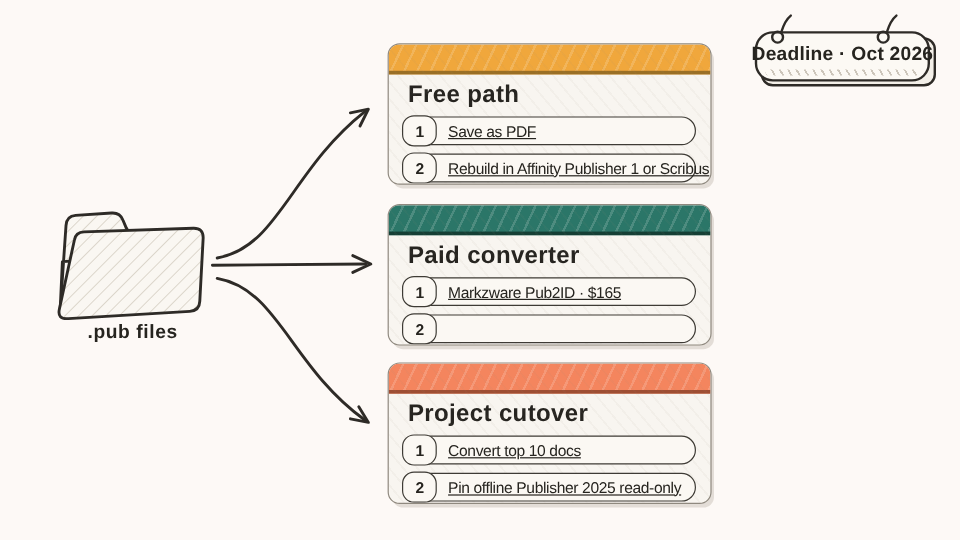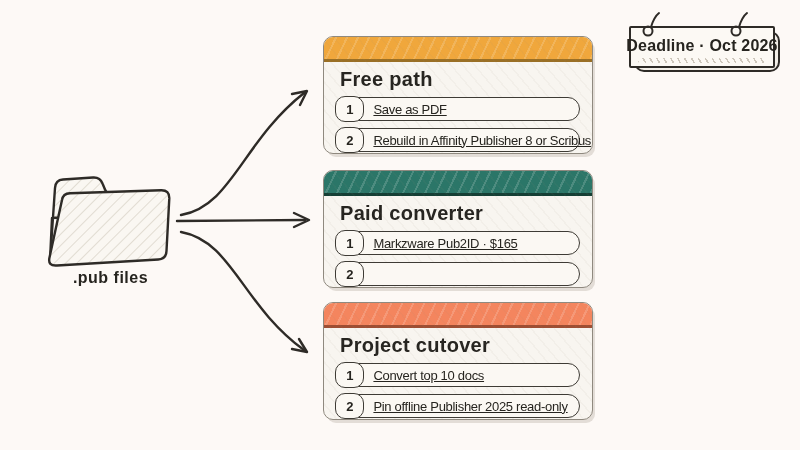--- a/index.html
+++ b/index.html
@@ -102,21 +102,21 @@
     background: #f3efe8;
     border: 2px solid #2e2b27;
     border-radius: 10px;
   }
   .note {
     position: absolute;
     left: 629px; top: 26px;
     width: 146px; height: 42px;
     background: #fcf9f4;
     border: 2px solid #2e2b27;
-    border-radius: 2px;
+    border-radius: 15px;
     display: flex; align-items: center; justify-content: center;
   }
   .note::after {
     content: "";
     position: absolute; left: 7px; right: 7px; bottom: 3px; height: 5px;
     background: repeating-linear-gradient(60deg,
       #cdc6bb 0 1.5px, transparent 1.5px 6px);
     border-radius: 3px;
   }
   .note-text {
@@ -171,21 +171,21 @@
   <div class="card card-1">
     <div class="card-accent" style="background-color: rgb(240, 167, 60); border-bottom-color: rgb(154, 111, 37);"></div>
     <div class="card-title">Free path</div>
     <div class="steps">
       <div class="step-row">
         <div class="step-num">1</div>
         <div class="step-text">Save as PDF</div>
       </div>
       <div class="step-row">
         <div class="step-num">2</div>
-        <div class="step-text">Rebuild in Affinity Publisher 8 or Scribus</div>
+        <div class="step-text">Rebuild in Affinity Publisher 1 or Scribus</div>
       </div>
     </div>
   </div>
 
   <div class="card card-2">
     <div class="card-accent" style="background-color: rgb(43, 118, 104); border-bottom-color: rgb(21, 63, 53);"></div>
     <div class="card-title">Paid converter</div>
     <div class="steps">
       <div class="step-row">
         <div class="step-num">1</div>

